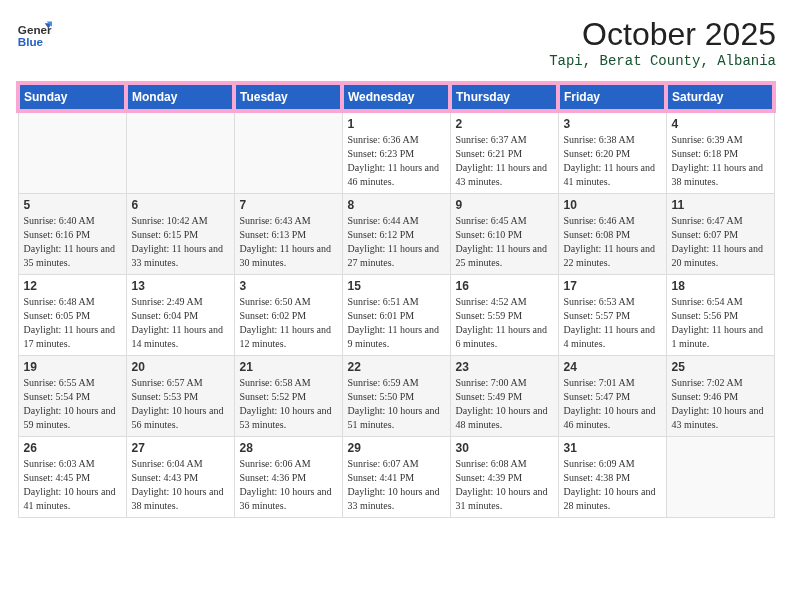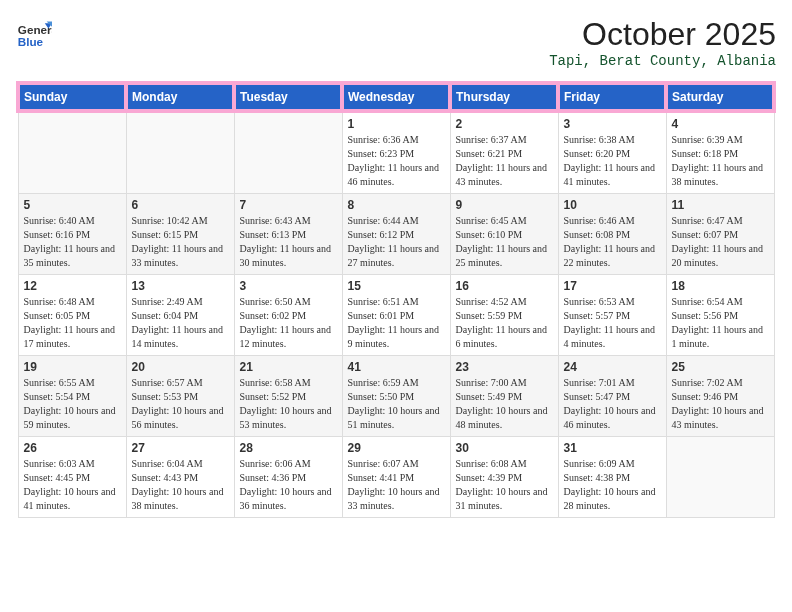--- a/index.html
+++ b/index.html
@@ -258,21 +258,21 @@
 and 56 minutes.</div>
         </td>
         <td>
           <span class="day-num">21</span>
           <div class="day-info">Sunrise: 6:58 AM
 Sunset: 5:52 PM
 Daylight: 10 hours
 and 53 minutes.</div>
         </td>
         <td>
-          <span class="day-num">41</span>
+          <span class="day-num">22</span>
           <div class="day-info">Sunrise: 6:59 AM
 Sunset: 5:50 PM
 Daylight: 10 hours
 and 51 minutes.</div>
         </td>
         <td>
           <span class="day-num">23</span>
           <div class="day-info">Sunrise: 7:00 AM
 Sunset: 5:49 PM
 Daylight: 10 hours

